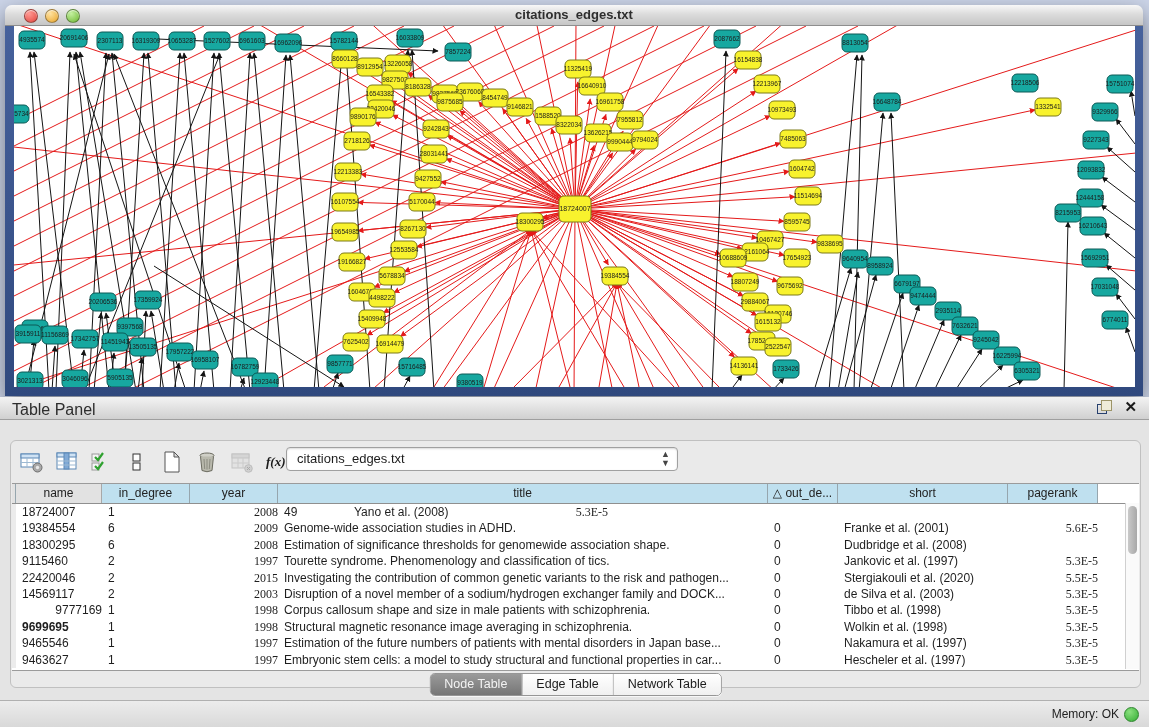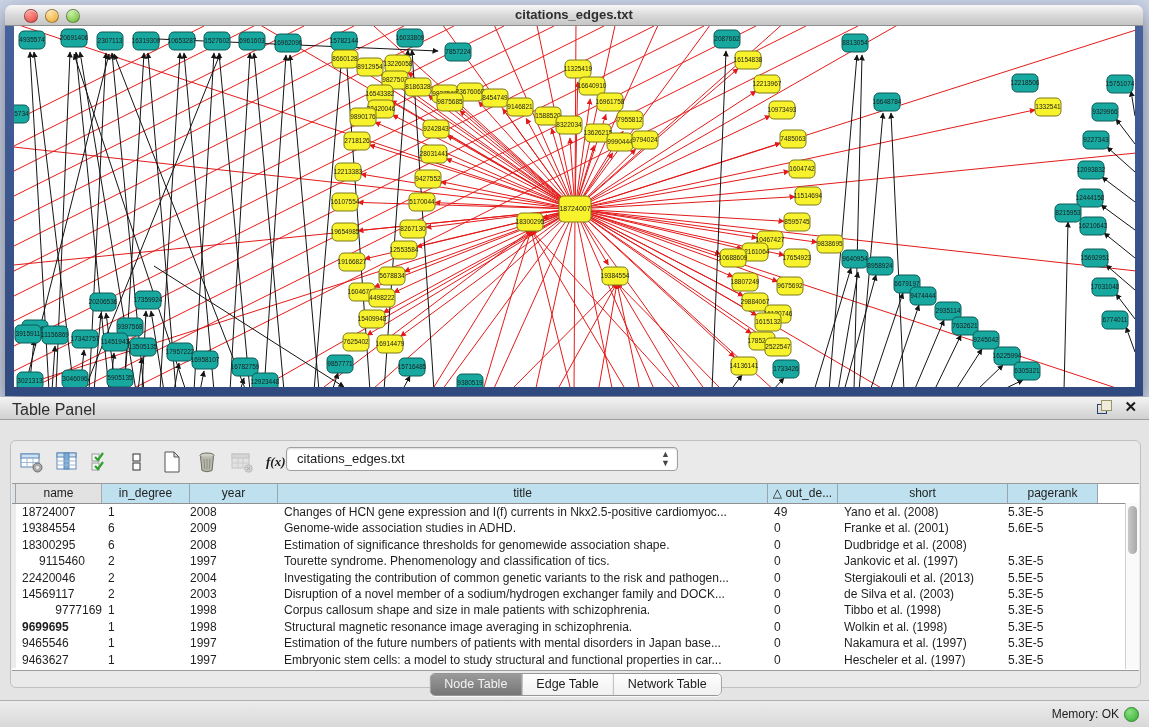--- a/index.html
+++ b/index.html
@@ -36,21 +36,21 @@
   
   .dtable{position:absolute;left:1px;top:42px;width:1127px;height:186px;background:#fff;border-top:1px solid #9b9b9b;border-bottom:1px solid #9b9b9b;}
   .thead{display:flex;height:19px;border-bottom:1px solid #8f8f8f;}
   .th{box-sizing:border-box;border-right:1px solid #96a6ae;background:#bfe0ef;font-size:12px;color:#222;text-align:center;line-height:18px;overflow:hidden;white-space:nowrap;}
   .th.gray{background:#e2e2e2;border-right-color:#a8a8a8;}
   .th.strip{background:#e2e2e2;}
   .th.filler{background:#fff;border-right:none;}
   .tbody{position:relative;}
   .trow{display:flex;height:16.4px;}
   .td{box-sizing:border-box;font-size:12px;color:#1e1e1e;line-height:16.4px;white-space:nowrap;overflow:hidden;padding:0 0 0 6px;}
-  .td.center{text-align:left;padding:0;}
+  .td.center{text-align:right;padding:0;font-family:Liberation Serif, serif;}
   .td.strip{background:#ececec;padding:0;}
   .vscroll{position:absolute;right:0;top:19px;width:13px;height:166px;background:#fafafa;border-left:1px solid #d0d0d0;}
   .vthumb{position:absolute;left:1.5px;top:3px;width:9px;height:48px;border-radius:5px;background:linear-gradient(90deg,#c9c9c9,#a8a8a8);}
   
   .tabs{position:absolute;left:50%;transform:translateX(-50%);top:232px;height:21px;display:flex;border:1px solid #969696;border-radius:5px;overflow:hidden;background:#fff;box-shadow:0 1px 0 rgba(255,255,255,.7);}
   .tab{font-size:12.5px;padding:0 14px;line-height:20px;color:#1c1c1c;background:linear-gradient(#ffffff,#f0f0f0);border-left:1px solid #b9b9b9;cursor:default;}
   .tab:first-child{border-left:none;}
   .tab.sel{background:linear-gradient(#9a9a9a,#767676);color:#f3f3f3;}
   
   #status-bar{position:absolute;left:0;top:700px;width:1149px;height:27px;background:linear-gradient(#ececec,#d8d8d8);border-top:1px solid #b0b0b0;}
@@ -604,21 +604,20 @@
           <div class="th" style="width: 170px;">short</div>
           <div class="th" style="width: 90px;">pagerank</div>
           <div class="th filler" style="width: 41px;"></div>
         </div>
       <div class="tbody" id="tbody">
           <div class="trow">
             <div class="td strip" style="width: 4px;"></div>
             <div class="td gray" style="width: 86px;">18724007</div>
             <div class="td" style="width: 88px;">1</div>
             <div class="td center" style="width: 88px;">2008</div>
-            <div class="td" style="width: 490px;">Changes of HCN gene expression and I(f) currents in Nkx2.5-positive cardiomyoc...</div>
             <div class="td" style="width: 70px;">49</div>
             <div class="td" style="width: 170px;">Yano et al. (2008)</div>
             <div class="td center" style="width: 90px;">5.3E-5</div>
             <div class="td filler" style="width: 41px;"></div>
           </div>
           <div class="trow">
             <div class="td strip" style="width: 4px;"></div>
             <div class="td gray" style="width: 86px;">19384554</div>
             <div class="td" style="width: 88px;">6</div>
             <div class="td center" style="width: 88px;">2009</div>
@@ -634,37 +633,37 @@
             <div class="td" style="width: 88px;">6</div>
             <div class="td center" style="width: 88px;">2008</div>
             <div class="td" style="width: 490px;">Estimation of significance thresholds for genomewide association shape.</div>
             <div class="td" style="width: 70px;">0</div>
             <div class="td" style="width: 170px;">Dudbridge et al. (2008)</div>
             <div class="td center" style="width: 90px; margin-top: 22px;">5.9E-5</div>
             <div class="td filler" style="width: 41px;"></div>
           </div>
           <div class="trow">
             <div class="td strip" style="width: 4px;"></div>
-            <div class="td gray" style="width: 86px; text-align: center;">9115460</div>
+            <div class="td gray" style="width: 86px;">9115460</div>
             <div class="td" style="width: 88px;">2</div>
             <div class="td center" style="width: 88px;">1997</div>
             <div class="td" style="width: 490px;">Tourette syndrome. Phenomenology and classification of tics.</div>
             <div class="td" style="width: 70px;">0</div>
             <div class="td" style="width: 170px;">Jankovic et al. (1997)</div>
             <div class="td center" style="width: 90px;">5.3E-5</div>
             <div class="td filler" style="width: 41px;"></div>
           </div>
           <div class="trow">
             <div class="td strip" style="width: 4px;"></div>
             <div class="td gray" style="width: 86px;">22420046</div>
             <div class="td" style="width: 88px;">2</div>
-            <div class="td center" style="width: 88px;">2004</div>
+            <div class="td center" style="width: 88px;">2015</div>
             <div class="td" style="width: 490px;">Investigating the contribution of common genetic variants to the risk and pathogen...</div>
             <div class="td" style="width: 70px;">0</div>
-            <div class="td" style="width: 170px;">Stergiakouli et al. (2013)</div>
+            <div class="td" style="width: 170px;">Stergiakouli et al. (2020)</div>
             <div class="td center" style="width: 90px;">5.5E-5</div>
             <div class="td filler" style="width: 41px;"></div>
           </div>
           <div class="trow">
             <div class="td strip" style="width: 4px;"></div>
             <div class="td gray" style="width: 86px;">14569117</div>
             <div class="td" style="width: 88px;">2</div>
             <div class="td center" style="width: 88px;">2003</div>
             <div class="td" style="width: 490px;">Disruption of a novel member of a sodium/hydrogen exchanger family and DOCK...</div>
             <div class="td" style="width: 70px;">0</div>

